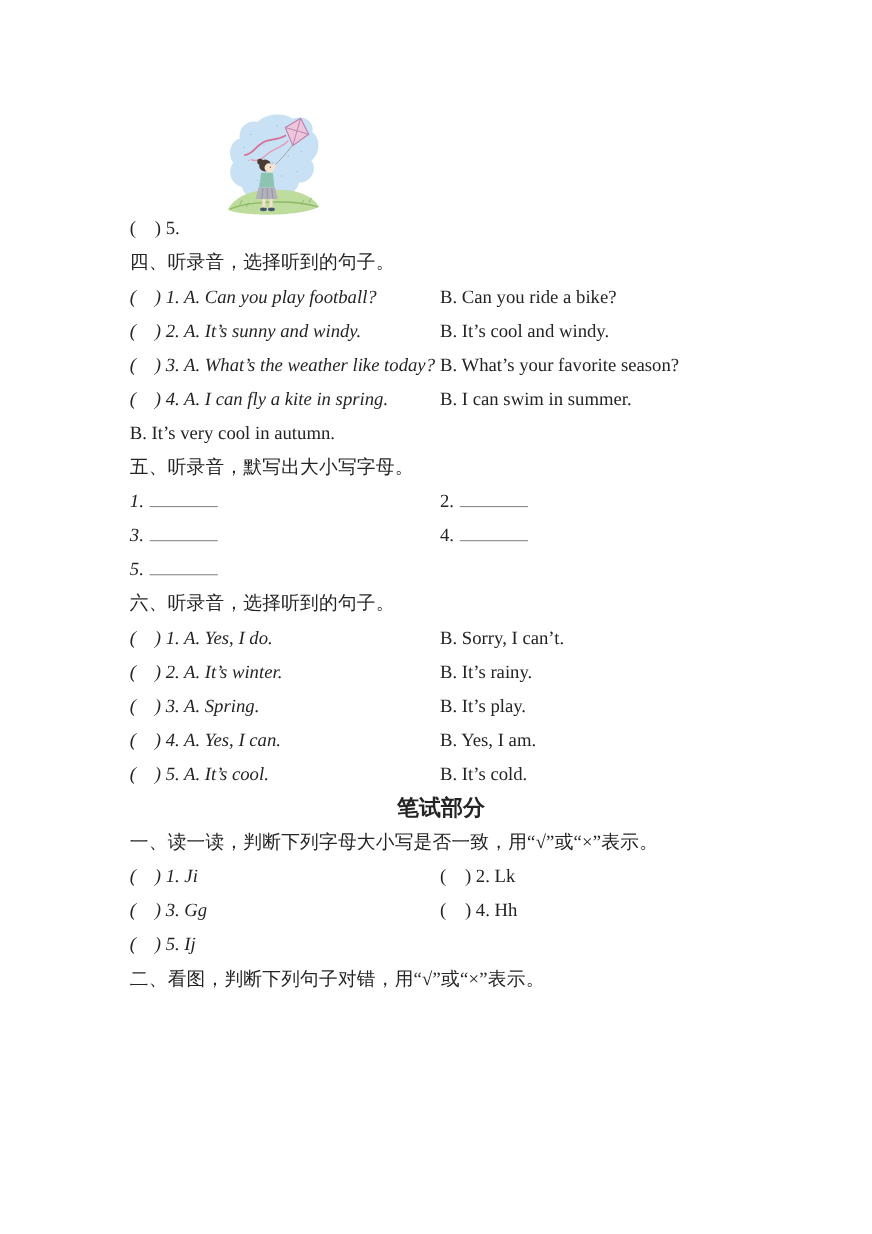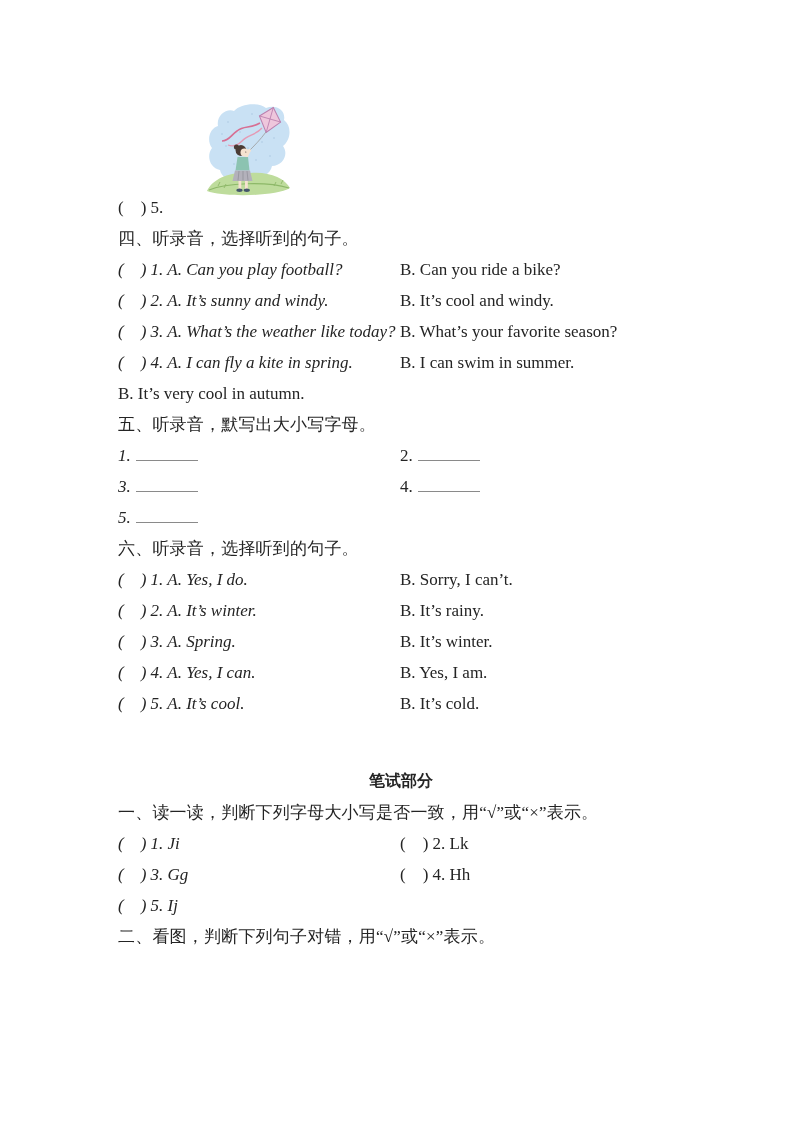--- a/index.html
+++ b/index.html
@@ -25,22 +25,21 @@
     display:flex;
     align-items:center;
   }
   .pre { white-space:pre; }
   .colA { width:282px; white-space:pre; flex:0 0 282px;font-style:italic; }
   .colB { white-space:pre; }
   .header { letter-spacing:0.2px; }
   .part-title {
     justify-content:center;
     font-weight:bold;
-    font-size:16px;
-    margin-top:47px;
+    font-size:20px;
   }
   .blank {
     display:inline-block;
     width:62px; height:14px;
     border-bottom:1.6px solid #8a8a8a;
     margin-left:5px;
   }
   .num { white-space:pre; }
 </style>
 </head>
@@ -147,21 +146,21 @@
     <div class="row">
       <span class="colA">(    ) 1. A. Yes, I do.</span>
       <span class="colB">B. Sorry, I can’t.</span>
     </div>
     <div class="row">
       <span class="colA">(    ) 2. A. It’s winter.</span>
       <span class="colB">B. It’s rainy.</span>
     </div>
     <div class="row">
       <span class="colA">(    ) 3. A. Spring.</span>
-      <span class="colB">B. It’s winter.</span>
+      <span class="colB">B. It’s play.</span>
     </div>
     <div class="row">
       <span class="colA">(    ) 4. A. Yes, I can.</span>
       <span class="colB">B. Yes, I am.</span>
     </div>
     <div class="row">
       <span class="colA">(    ) 5. A. It’s cool.</span>
       <span class="colB">B. It’s cold.</span>
     </div>
 

